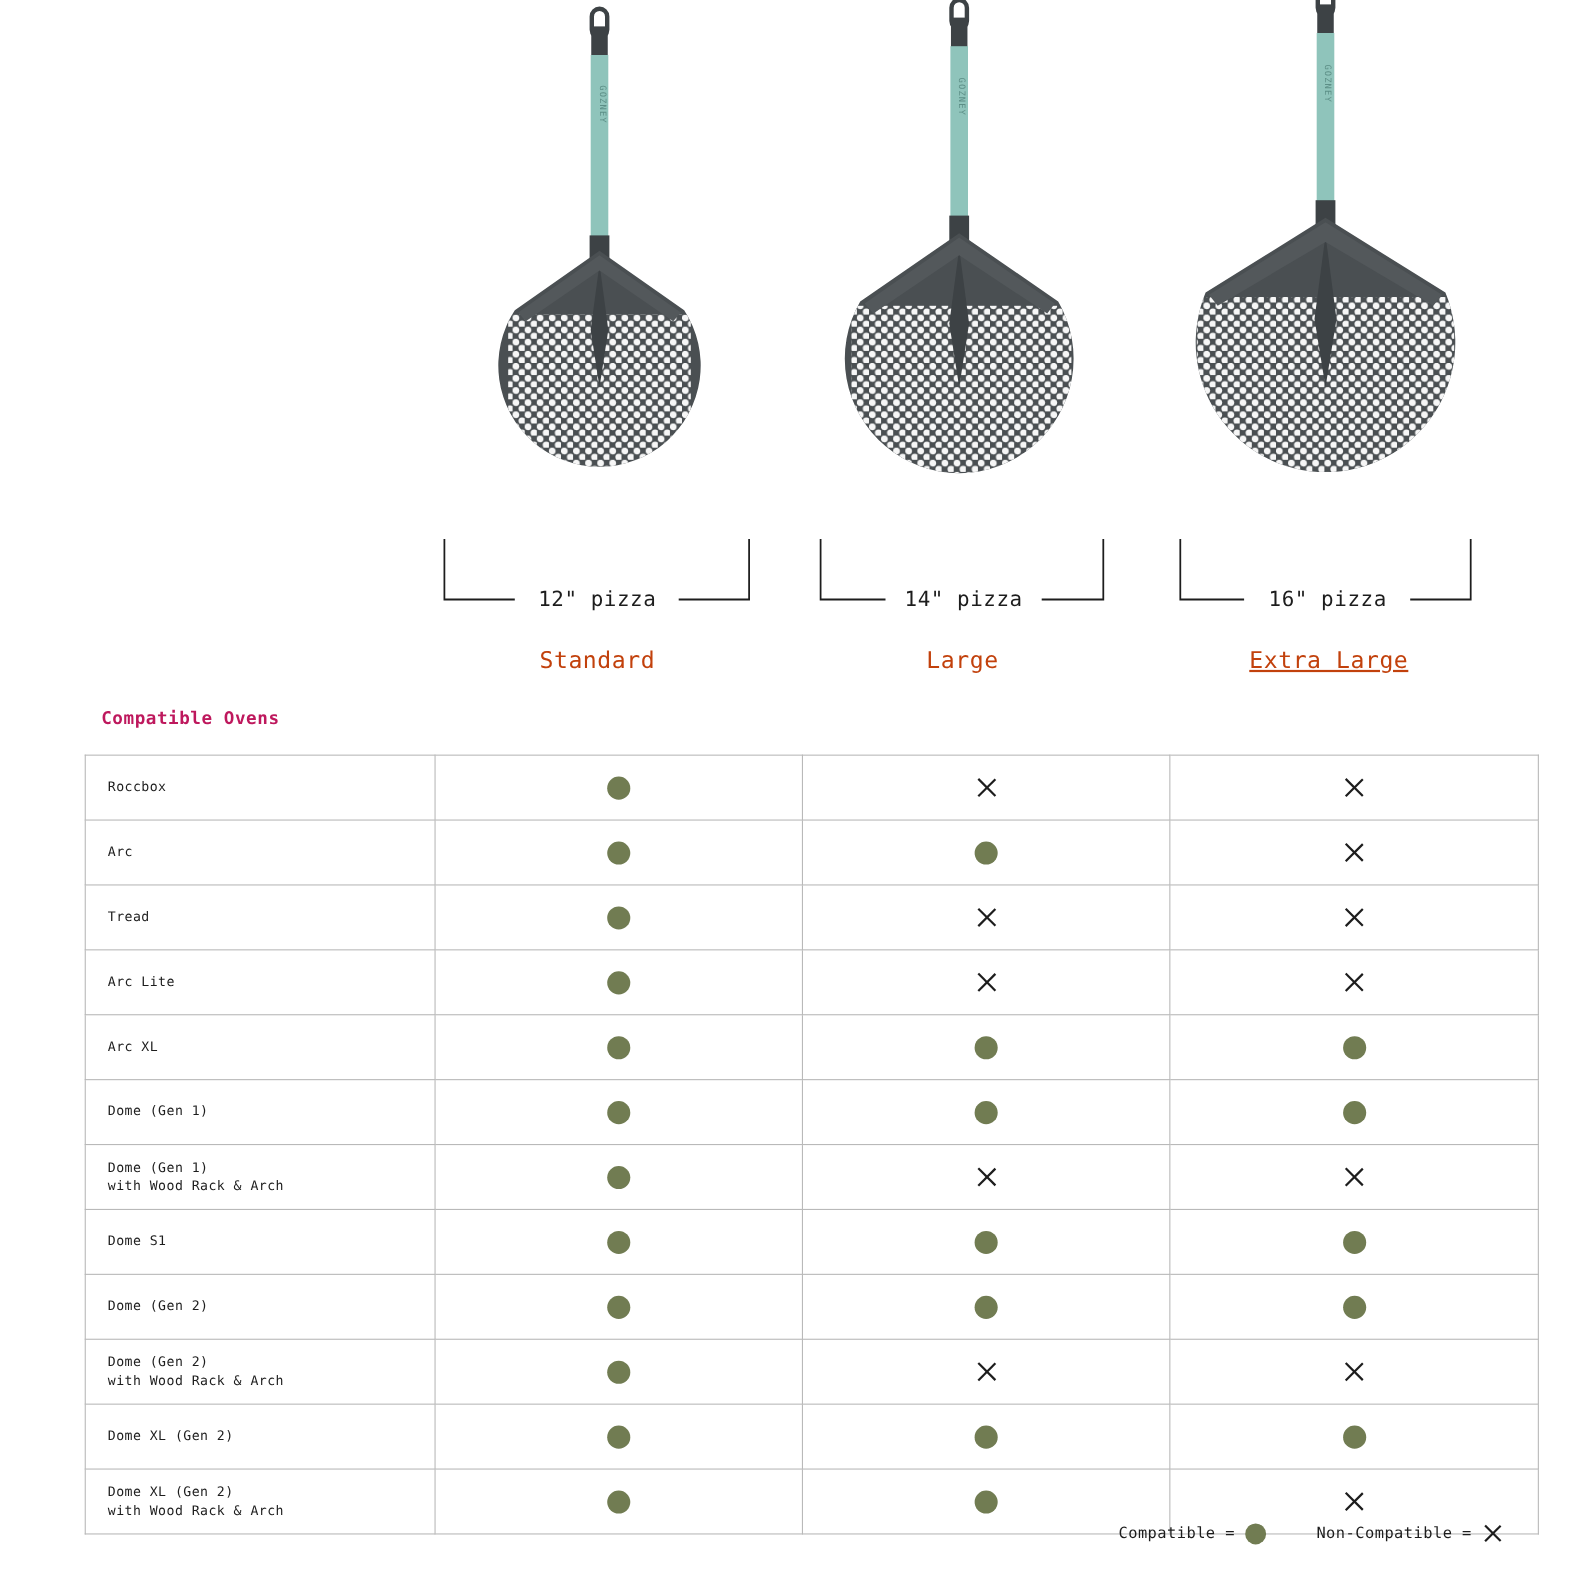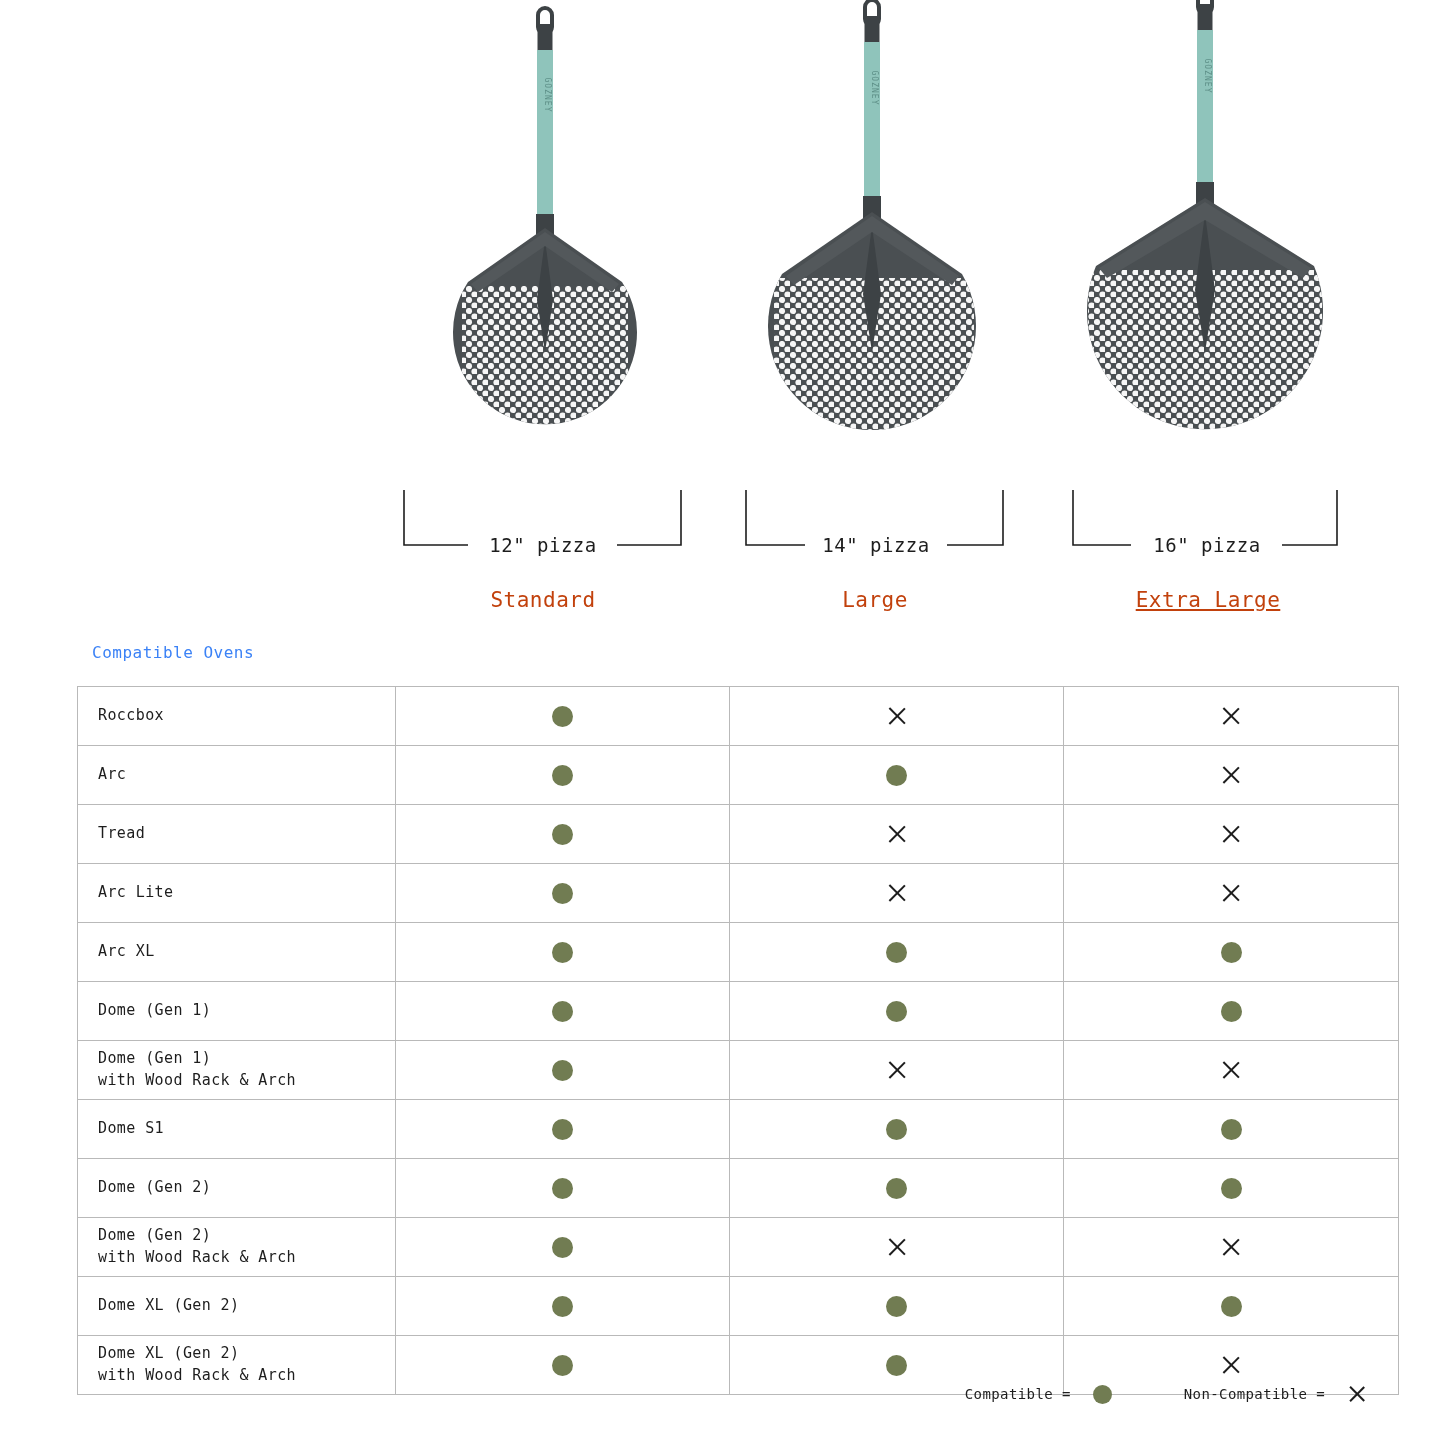--- a/index.html
+++ b/index.html
@@ -45,34 +45,35 @@
     color: #c2410c;
   }
 
   
   .section-title {
     position: absolute;
     left: 92px;
     top: 643px;
     font-size: 16px;
     letter-spacing: 0.5px;
-    color: #3b82f6;
+    color: #be185d;
+    font-weight: bold;
   }
   table.compat {
     position: absolute;
     left: 77px;
     top: 686px;
     width: 1290px;
     border-collapse: collapse;
     table-layout: fixed;
   }
   table.compat td {
     border: 1px solid #b9b9b9;
     height: 56px;
-    font-size: 15px;
+    font-size: 12px;
     letter-spacing: 0.4px;
     vertical-align: middle;
   }
   td.oven-name {
     width: 296px;
     padding-left: 20px;
     line-height: 1.45;
     color: #1d1d1d;
   }
   td.mark { text-align: center; width: 331px; }
@@ -108,21 +109,21 @@
 
   .name-line2 { display: block; }
 
   
   .legend {
     position: absolute;
     right: 78px;
     top: 1384px;
     display: flex;
     align-items: center;
-    gap: 22px;
+    gap: 9px;
     font-size: 14px;
     letter-spacing: 0.4px;
     color: #1d1d1d;
   }
   .legend .gap { width: 28px; }
   .legend .dot { width: 19px; height: 19px; }
   .legend .cross { width: 20px; height: 20px; }
 </style>
 </head>
 <body>

